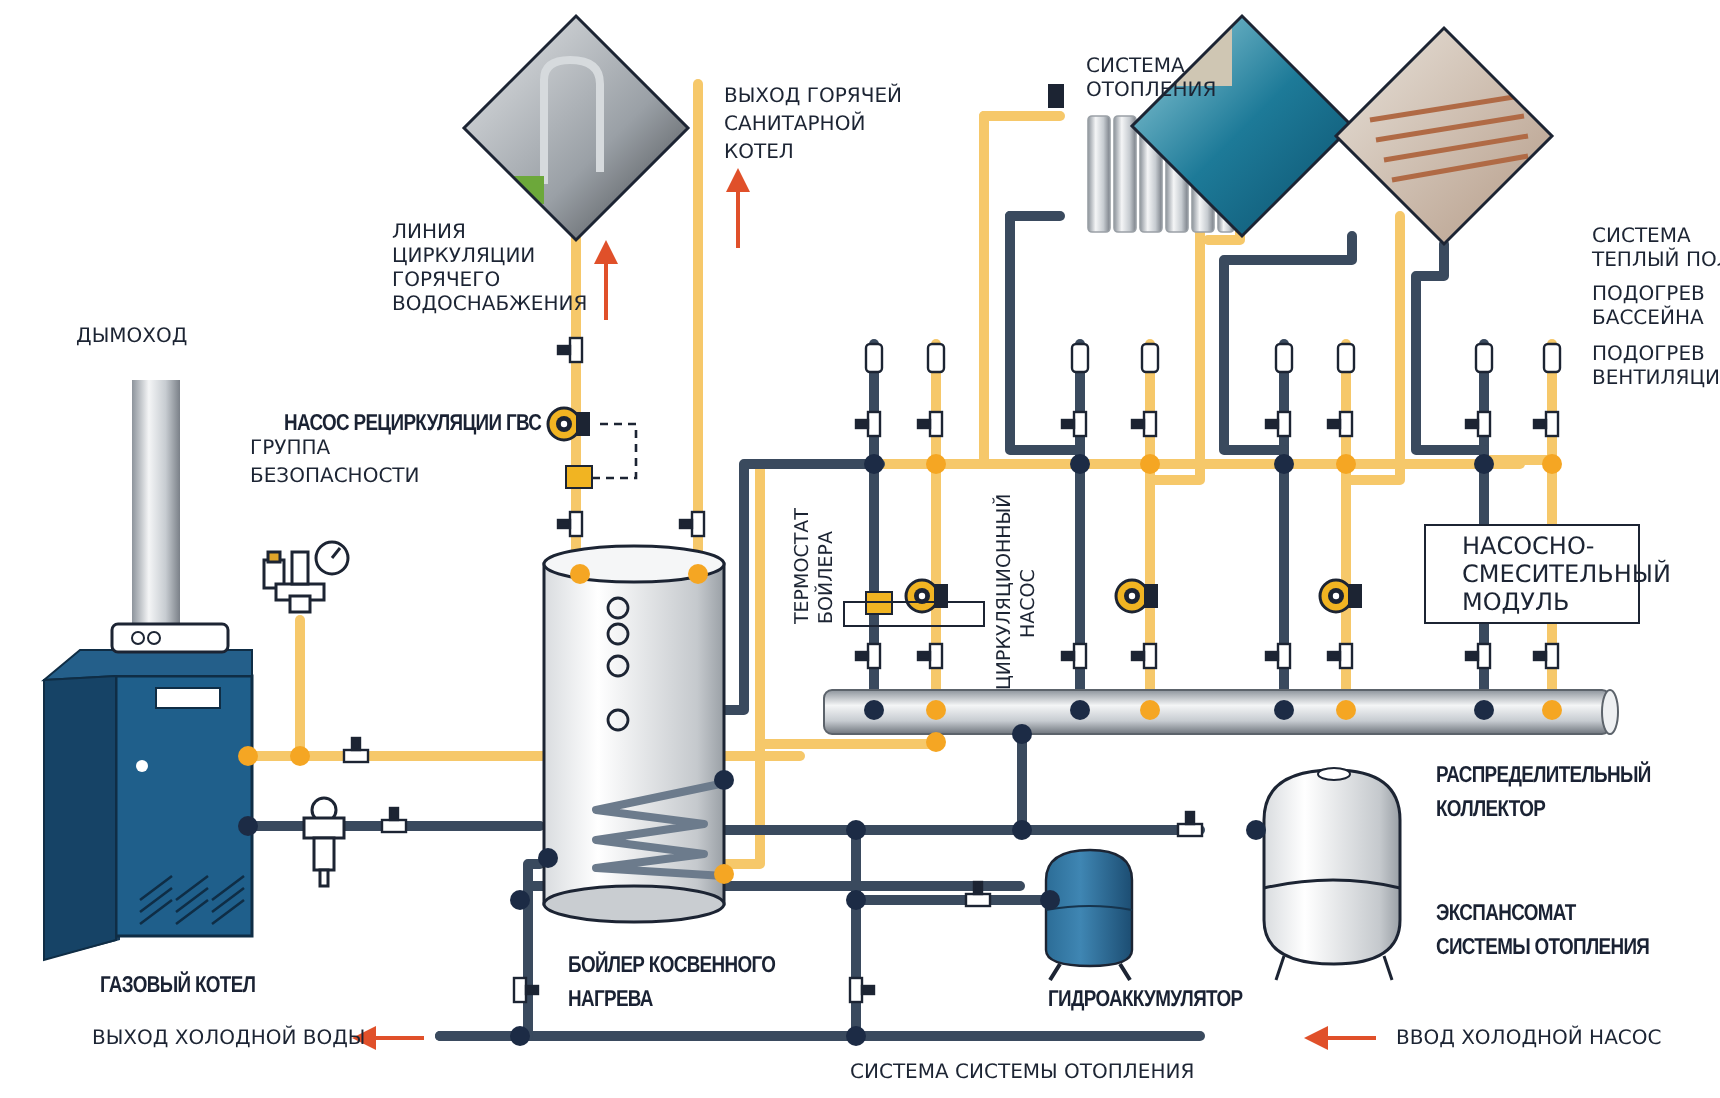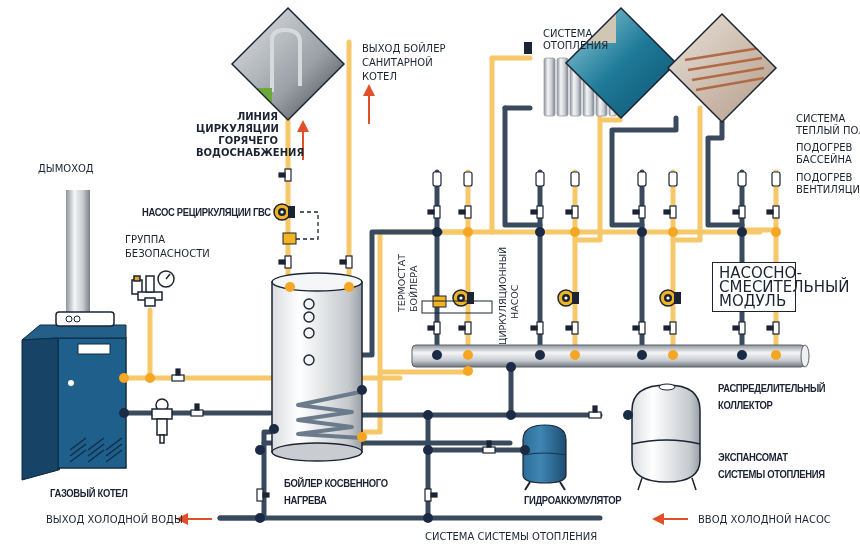--- a/index.html
+++ b/index.html
@@ -1,22 +1,22 @@
 <!DOCTYPE html>
 <html><head>
 <meta charset="utf-8">
 <style>
   html,body{margin:0;padding:0;background:#ffffff;}
   body{width:860px;height:549px;position:relative;overflow:hidden;font-family:"DejaVu Sans",sans-serif;}
   svg{position:absolute;left:0;top:0;}
   .lbl{position:absolute;color:#1c2433;font-size:10px;line-height:12px;white-space:nowrap;}
-  .lbl.r{text-align:right;font-weight:bold;}
+  .lbl.r{text-align:left;}
   .bold{font-family:"Liberation Sans",sans-serif;font-weight:bold;font-size:11.5px;line-height:14px;letter-spacing:-0.4px;transform:scaleX(0.82);transform-origin:left center;color:#1a2233;}
   .vert{position:absolute;font-size:9.5px;line-height:12px;color:#1c2433;transform:rotate(-90deg);transform-origin:left top;white-space:nowrap;}
-  .box{position:absolute;border:1.5px solid #1c2433;background:#fff;font-size:15px;line-height:14px;color:#1c2433;padding:3px 6px;}
+  .box{position:absolute;border:1.5px solid #1c2433;background:#fff;font-size:12px;line-height:14px;color:#1c2433;padding:3px 18px;}
 </style>
 </head>
 <body>
 
 <svg width="860" height="549" viewBox="0 0 860 549">
   <defs>
     <linearGradient id="steel" x1="0" x2="1" y1="0" y2="0">
       <stop offset="0" stop-color="#8d949c"></stop>
         <stop offset="0.35" stop-color="#f4f5f6"></stop>
         <stop offset="0.7" stop-color="#c7ccd1"></stop>
@@ -433,28 +433,28 @@
 <div class="lbl" style="left:38px;top:163px">ДЫМОХОД</div>
 
 <div class="lbl r" style="left:196px;top:111px;width:82px">
   <div>ЛИНИЯ</div>
   <div>ЦИРКУЛЯЦИИ</div>
   <div>ГОРЯЧЕГО</div>
   <div>ВОДОСНАБЖЕНИЯ</div>
 </div>
 
 <div class="lbl" style="left:362px;top:42px;line-height:14px">
-  <div>ВЫХОД БОЙЛЕР</div>
+  <div>ВЫХОД ГОРЯЧЕЙ</div>
   <div>САНИТАРНОЙ</div>
   <div>КОТЕЛ</div>
 </div>
 
 <div class="lbl bold" style="left:142px;top:205px">НАСОС РЕЦИРКУЛЯЦИИ ГВС</div>
 
-<div class="lbl" style="left:125px;top:233px;line-height:14px">
+<div class="lbl" style="left:125px;top:218px;line-height:14px">
   <div>ГРУППА</div>
   <div>БЕЗОПАСНОСТИ</div>
 </div>
 
 <div class="lbl" style="left:543px;top:28px">
   <div>СИСТЕМА</div>
   <div>ОТОПЛЕНИЯ</div>
 </div>
 
 <div class="lbl" style="left:796px;top:113px">

